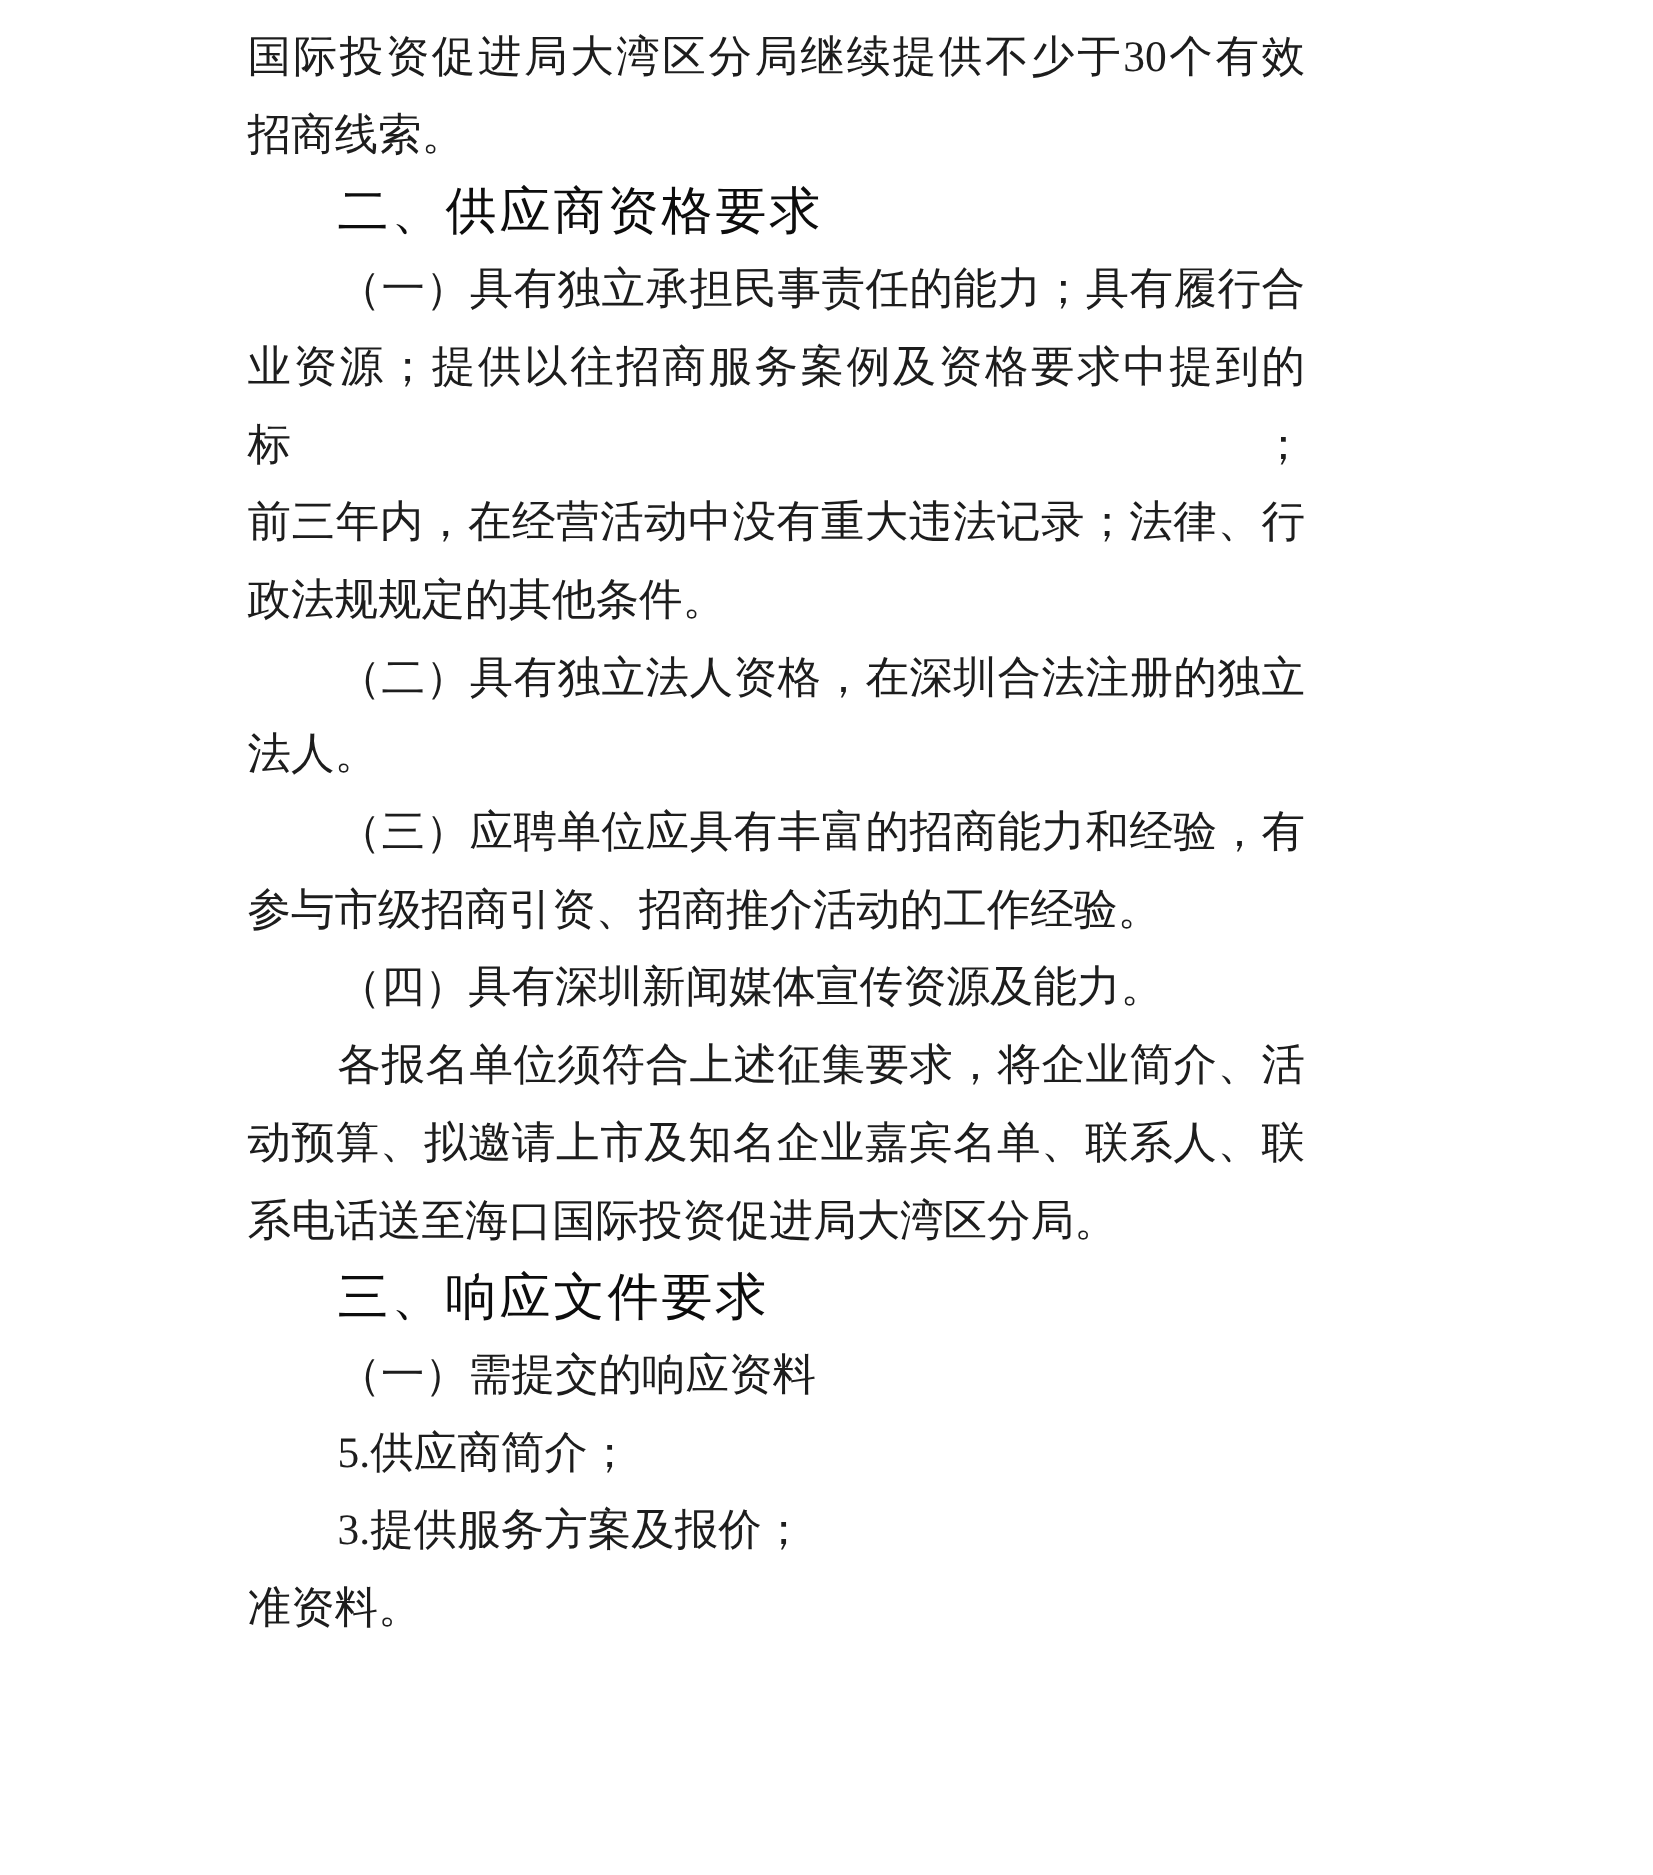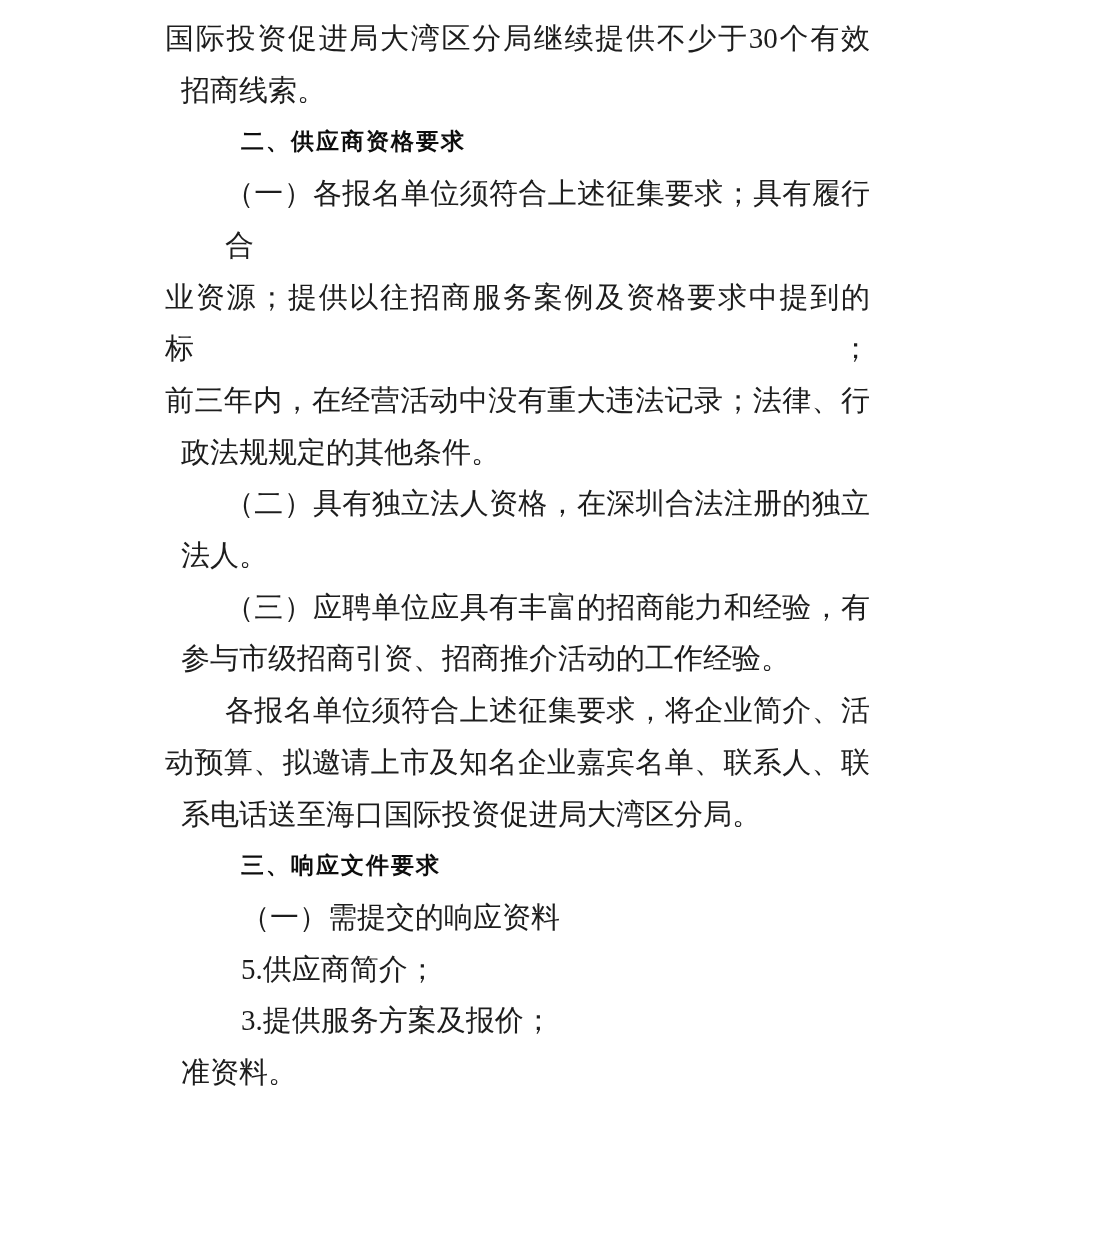--- a/index.html
+++ b/index.html
@@ -26,58 +26,60 @@
   }
   .para { margin: 0; padding: 0; }
   .line {
     text-align: justify;
     text-align-last: justify;
     min-height: 51.7px;
   }
   .line.last {
     text-align: left;
     text-align-last: left;
-    margin-left: 16px;
   }
   .line.first {
     padding-left: 60px;
   }
   .line.heading {
     font-family: "Liberation Sans", "DejaVu Sans", sans-serif;
-    font-weight: 700;
-    font-size: 23px;
+    font-weight: 400;
+    font-size: 34px;
     color: #0d0d0d;
     letter-spacing: 2px;
   }
 </style>
 </head>
 <body>
 
 <div class="page" style="background: rgb(255, 255, 255);">
   <div class="content" id="doc-content" style="color: rgb(29, 29, 29);">
       <div class="para">
         <div class="line">国际投资促进局大湾区分局继续提供不少于30个有效</div>
         <div class="line last">招商线索。</div>
       </div>
       <div class="para">
         <div class="line heading first last">二、供应商资格要求</div>
       </div>
       <div class="para">
-        <div class="line first">（一）各报名单位须符合上述征集要求；具有履行合</div>
+        <div class="line first">（一）具有独立承担民事责任的能力；具有履行合</div>
         <div class="line">业资源；提供以往招商服务案例及资格要求中提到的标；</div>
         <div class="line">前三年内，在经营活动中没有重大违法记录；法律、行</div>
         <div class="line last">政法规规定的其他条件。</div>
       </div>
       <div class="para">
         <div class="line first">（二）具有独立法人资格，在深圳合法注册的独立</div>
         <div class="line last">法人。</div>
       </div>
       <div class="para">
         <div class="line first">（三）应聘单位应具有丰富的招商能力和经验，有</div>
         <div class="line last">参与市级招商引资、招商推介活动的工作经验。</div>
+      </div>
+      <div class="para">
+        <div class="line first last">（四）具有深圳新闻媒体宣传资源及能力。</div>
       </div>
       <div class="para">
         <div class="line first">各报名单位须符合上述征集要求，将企业简介、活</div>
         <div class="line">动预算、拟邀请上市及知名企业嘉宾名单、联系人、联</div>
         <div class="line last">系电话送至海口国际投资促进局大湾区分局。</div>
       </div>
       <div class="para">
         <div class="line heading first last">三、响应文件要求</div>
       </div>
       <div class="para">

